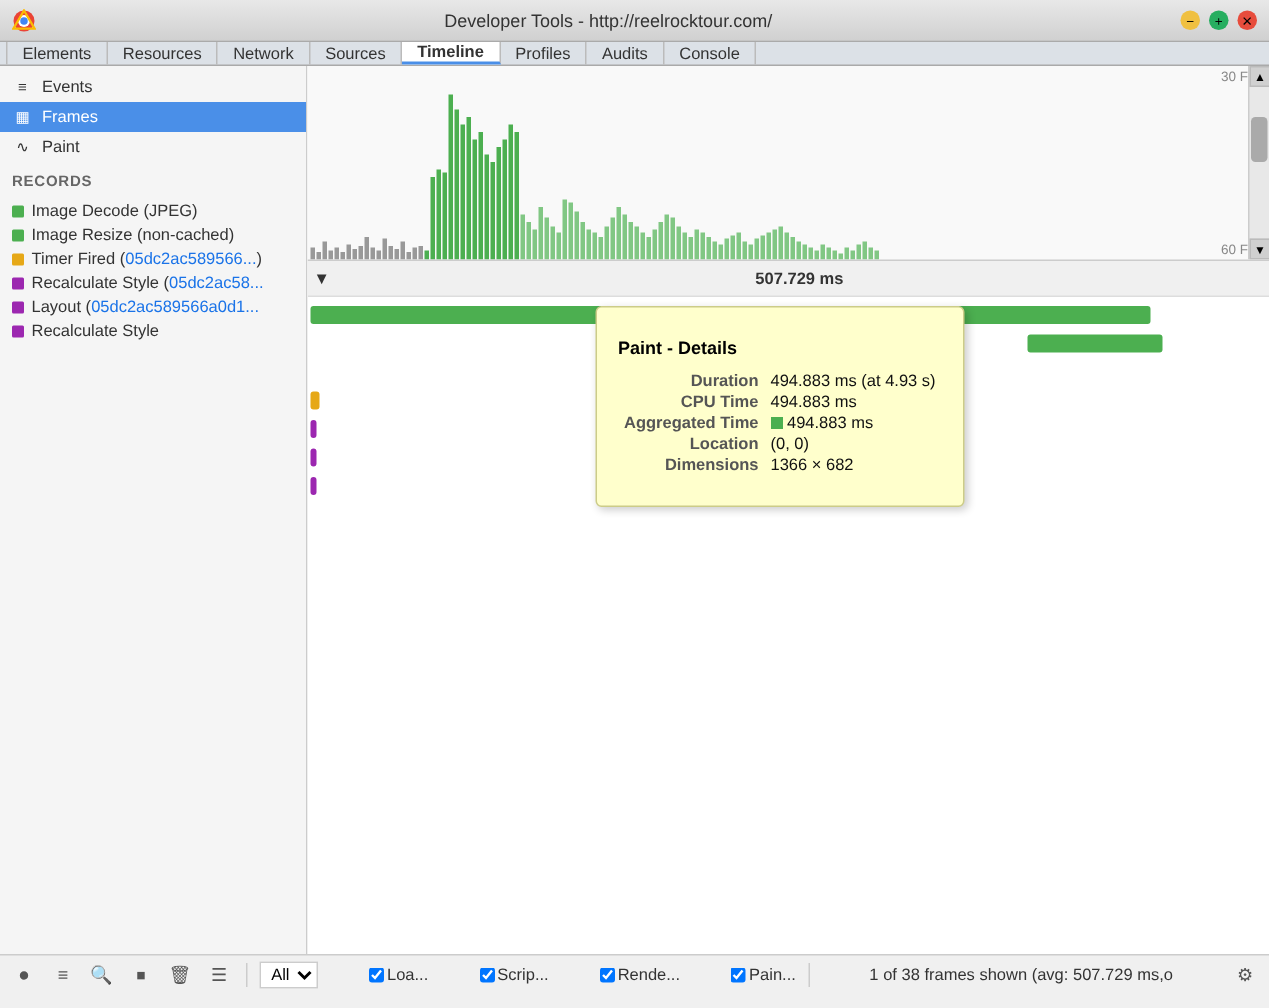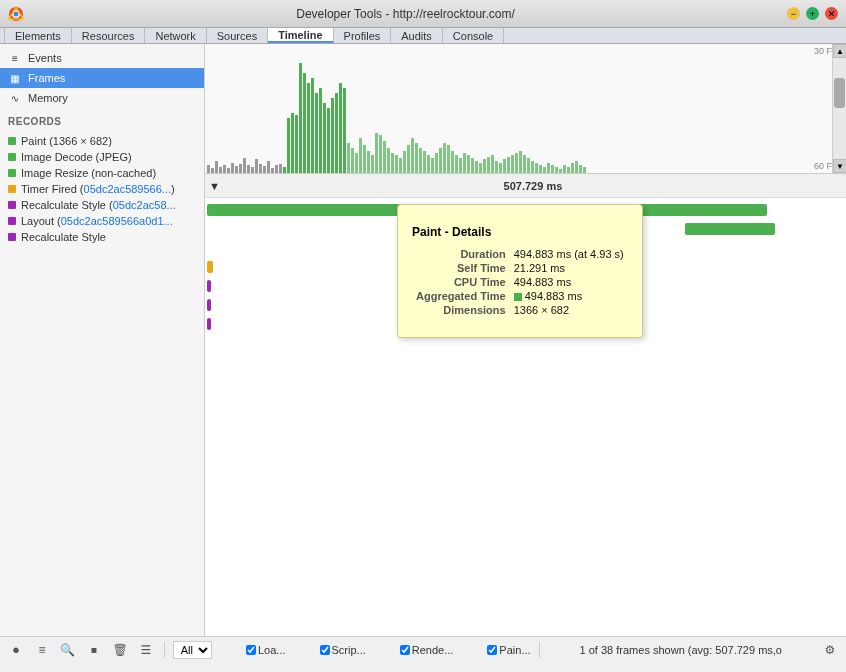--- a/index.html
+++ b/index.html
@@ -413,31 +413,27 @@
       <div class="sidebar-item">
         <span class="sidebar-icon">≡</span>
         <span>Events</span>
       </div>
       <div class="sidebar-item active">
         <span class="sidebar-icon">▦</span>
         <span>Frames</span>
       </div>
       <div class="sidebar-item">
         <span class="sidebar-icon">∿</span>
-        <span>Memory</span>
+        <span>Paint</span>
       </div>
     </div>
 
     <div id="records-header">RECORDS</div>
 
     <div class="sidebar-section">
-      <div class="record-item">
-        <div class="record-dot" style="background:#4caf50;"></div>
-        <span class="record-label">Paint (1366 × 682)</span>
-      </div>
       <div class="record-item">
         <div class="record-dot" style="background:#4caf50;"></div>
         <span class="record-label">Image Decode (JPEG)</span>
       </div>
       <div class="record-item">
         <div class="record-dot" style="background:#4caf50;"></div>
         <span class="record-label">Image Resize (non-cached)</span>
       </div>
       <div class="record-item">
         <div class="record-dot" style="background:#e6a817;"></div>
@@ -613,32 +609,32 @@
 
       <div id="tooltip">
         <div class="tooltip-title">Paint - Details</div>
         <table>
           <tbody>
               <tr>
             <td>Duration</td>
             <td>494.883 ms (at 4.93 s)</td>
           </tr>
           <tr>
-            <td>Self Time</td>
-            <td>21.291 ms</td>
-          </tr>
-          <tr>
             <td>CPU Time</td>
             <td>494.883 ms</td>
           </tr>
           <tr>
             <td>Aggregated Time</td>
             <td>
               <span class="agg-dot"></span>494.883 ms
             </td>
+          </tr>
+          <tr>
+            <td>Location</td>
+            <td>(0, 0)</td>
           </tr>
           <tr>
             <td>Dimensions</td>
             <td>1366 × 682</td>
           </tr>
         </tbody>
           </table>
       </div>
     </div>
   </div>

